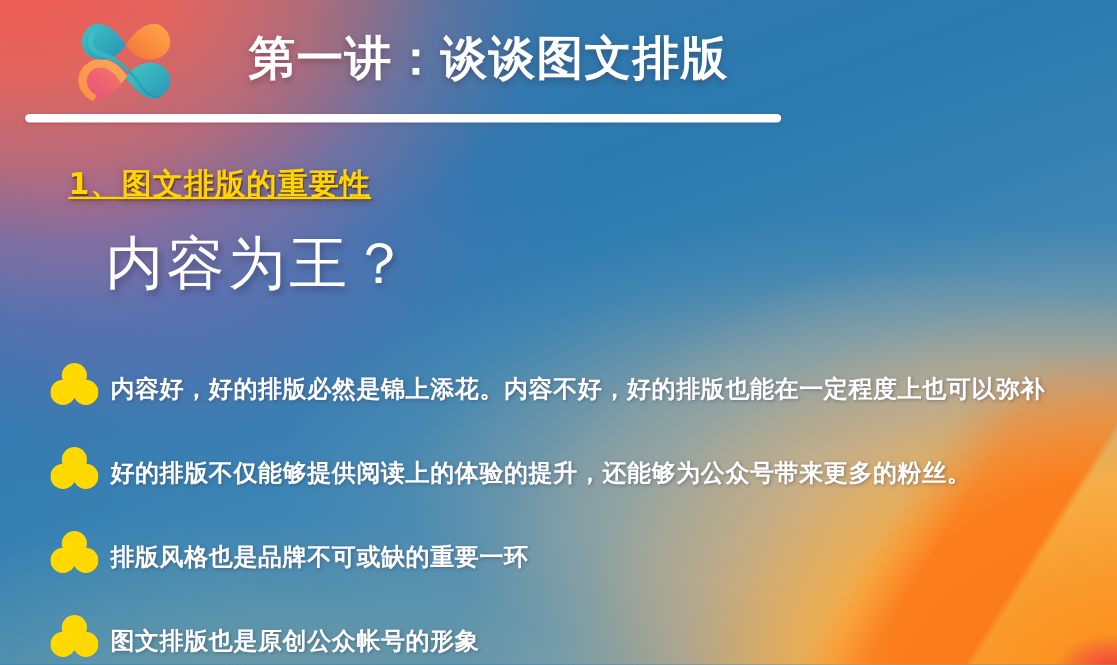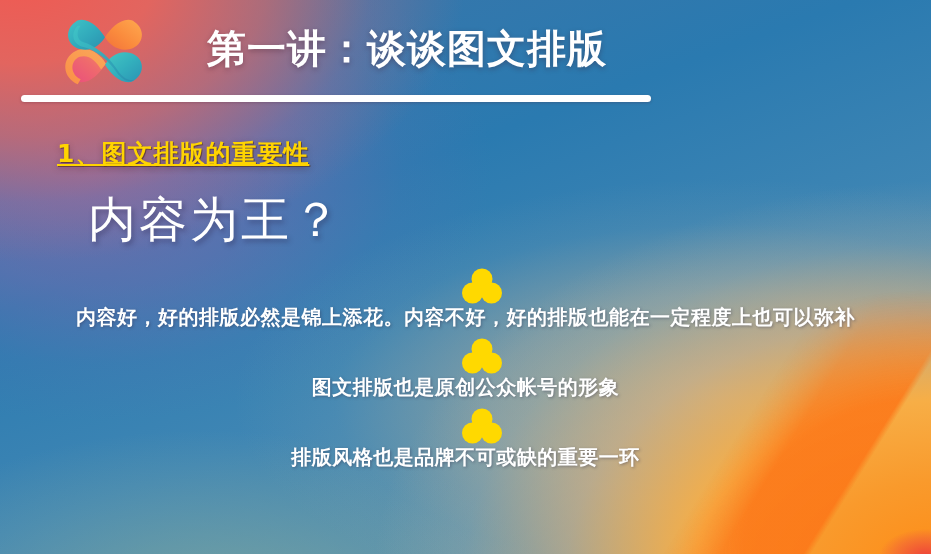--- a/index.html
+++ b/index.html
@@ -162,23 +162,22 @@
     position: absolute;
     left: 0;
     top: 268px;
     width: 931px;
   }
 
   .bullet-row {
     position: relative;
     height: 70px;
     display: flex;
-    align-items: center;
+    align-items: flex-end;
     white-space: nowrap;
-    flex-direction: column;
   }
 
   .bullet-icon {
     position: relative;
     flex: 0 0 auto;
     width: 40px;
     height: 36px;
     margin-left: 42px;
     margin-right: 10px;
   }
@@ -273,38 +272,48 @@
       <span class="bullet-icon">
         <svg viewBox="0 0 40 36" xmlns="http://www.w3.org/2000/svg">
           <circle cx="20" cy="11" r="10.5" fill="#ffd900"></circle>
           <circle cx="10.5" cy="25" r="10.5" fill="#ffd900"></circle>
           <circle cx="29.5" cy="25" r="10.5" fill="#ffd900"></circle>
         </svg>
       </span>
       <span class="bullet-text">内容好，好的排版必然是锦上添花。内容不好，好的排版也能在一定程度上也可以弥补</span>
     </div>
 
+    <div class="bullet-row">
+      <span class="bullet-icon">
+        <svg viewBox="0 0 40 36" xmlns="http://www.w3.org/2000/svg">
+          <circle cx="20" cy="11" r="10.5" fill="#ffd900"></circle>
+          <circle cx="10.5" cy="25" r="10.5" fill="#ffd900"></circle>
+          <circle cx="29.5" cy="25" r="10.5" fill="#ffd900"></circle>
+        </svg>
+      </span>
+      <span class="bullet-text">好的排版不仅能够提供阅读上的体验的提升，还能够为公众号带来更多的粉丝。</span>
+    </div>
+
+    <div class="bullet-row">
+      <span class="bullet-icon">
+        <svg viewBox="0 0 40 36" xmlns="http://www.w3.org/2000/svg">
+          <circle cx="20" cy="11" r="10.5" fill="#ffd900"></circle>
+          <circle cx="10.5" cy="25" r="10.5" fill="#ffd900"></circle>
+          <circle cx="29.5" cy="25" r="10.5" fill="#ffd900"></circle>
+        </svg>
+      </span>
+      <span class="bullet-text">排版风格也是品牌不可或缺的重要一环</span>
+    </div>
 
     <div class="bullet-row">
       <span class="bullet-icon">
         <svg viewBox="0 0 40 36" xmlns="http://www.w3.org/2000/svg">
           <circle cx="20" cy="11" r="10.5" fill="#ffd900"></circle>
           <circle cx="10.5" cy="25" r="10.5" fill="#ffd900"></circle>
           <circle cx="29.5" cy="25" r="10.5" fill="#ffd900"></circle>
         </svg>
       </span>
       <span class="bullet-text">图文排版也是原创公众帐号的形象</span>
     </div>
 
-    <div class="bullet-row">
-      <span class="bullet-icon">
-        <svg viewBox="0 0 40 36" xmlns="http://www.w3.org/2000/svg">
-          <circle cx="20" cy="11" r="10.5" fill="#ffd900"></circle>
-          <circle cx="10.5" cy="25" r="10.5" fill="#ffd900"></circle>
-          <circle cx="29.5" cy="25" r="10.5" fill="#ffd900"></circle>
-        </svg>
-      </span>
-      <span class="bullet-text">排版风格也是品牌不可或缺的重要一环</span>
-    </div>
-
   </div>
 
 </div>
 
 </body></html>

